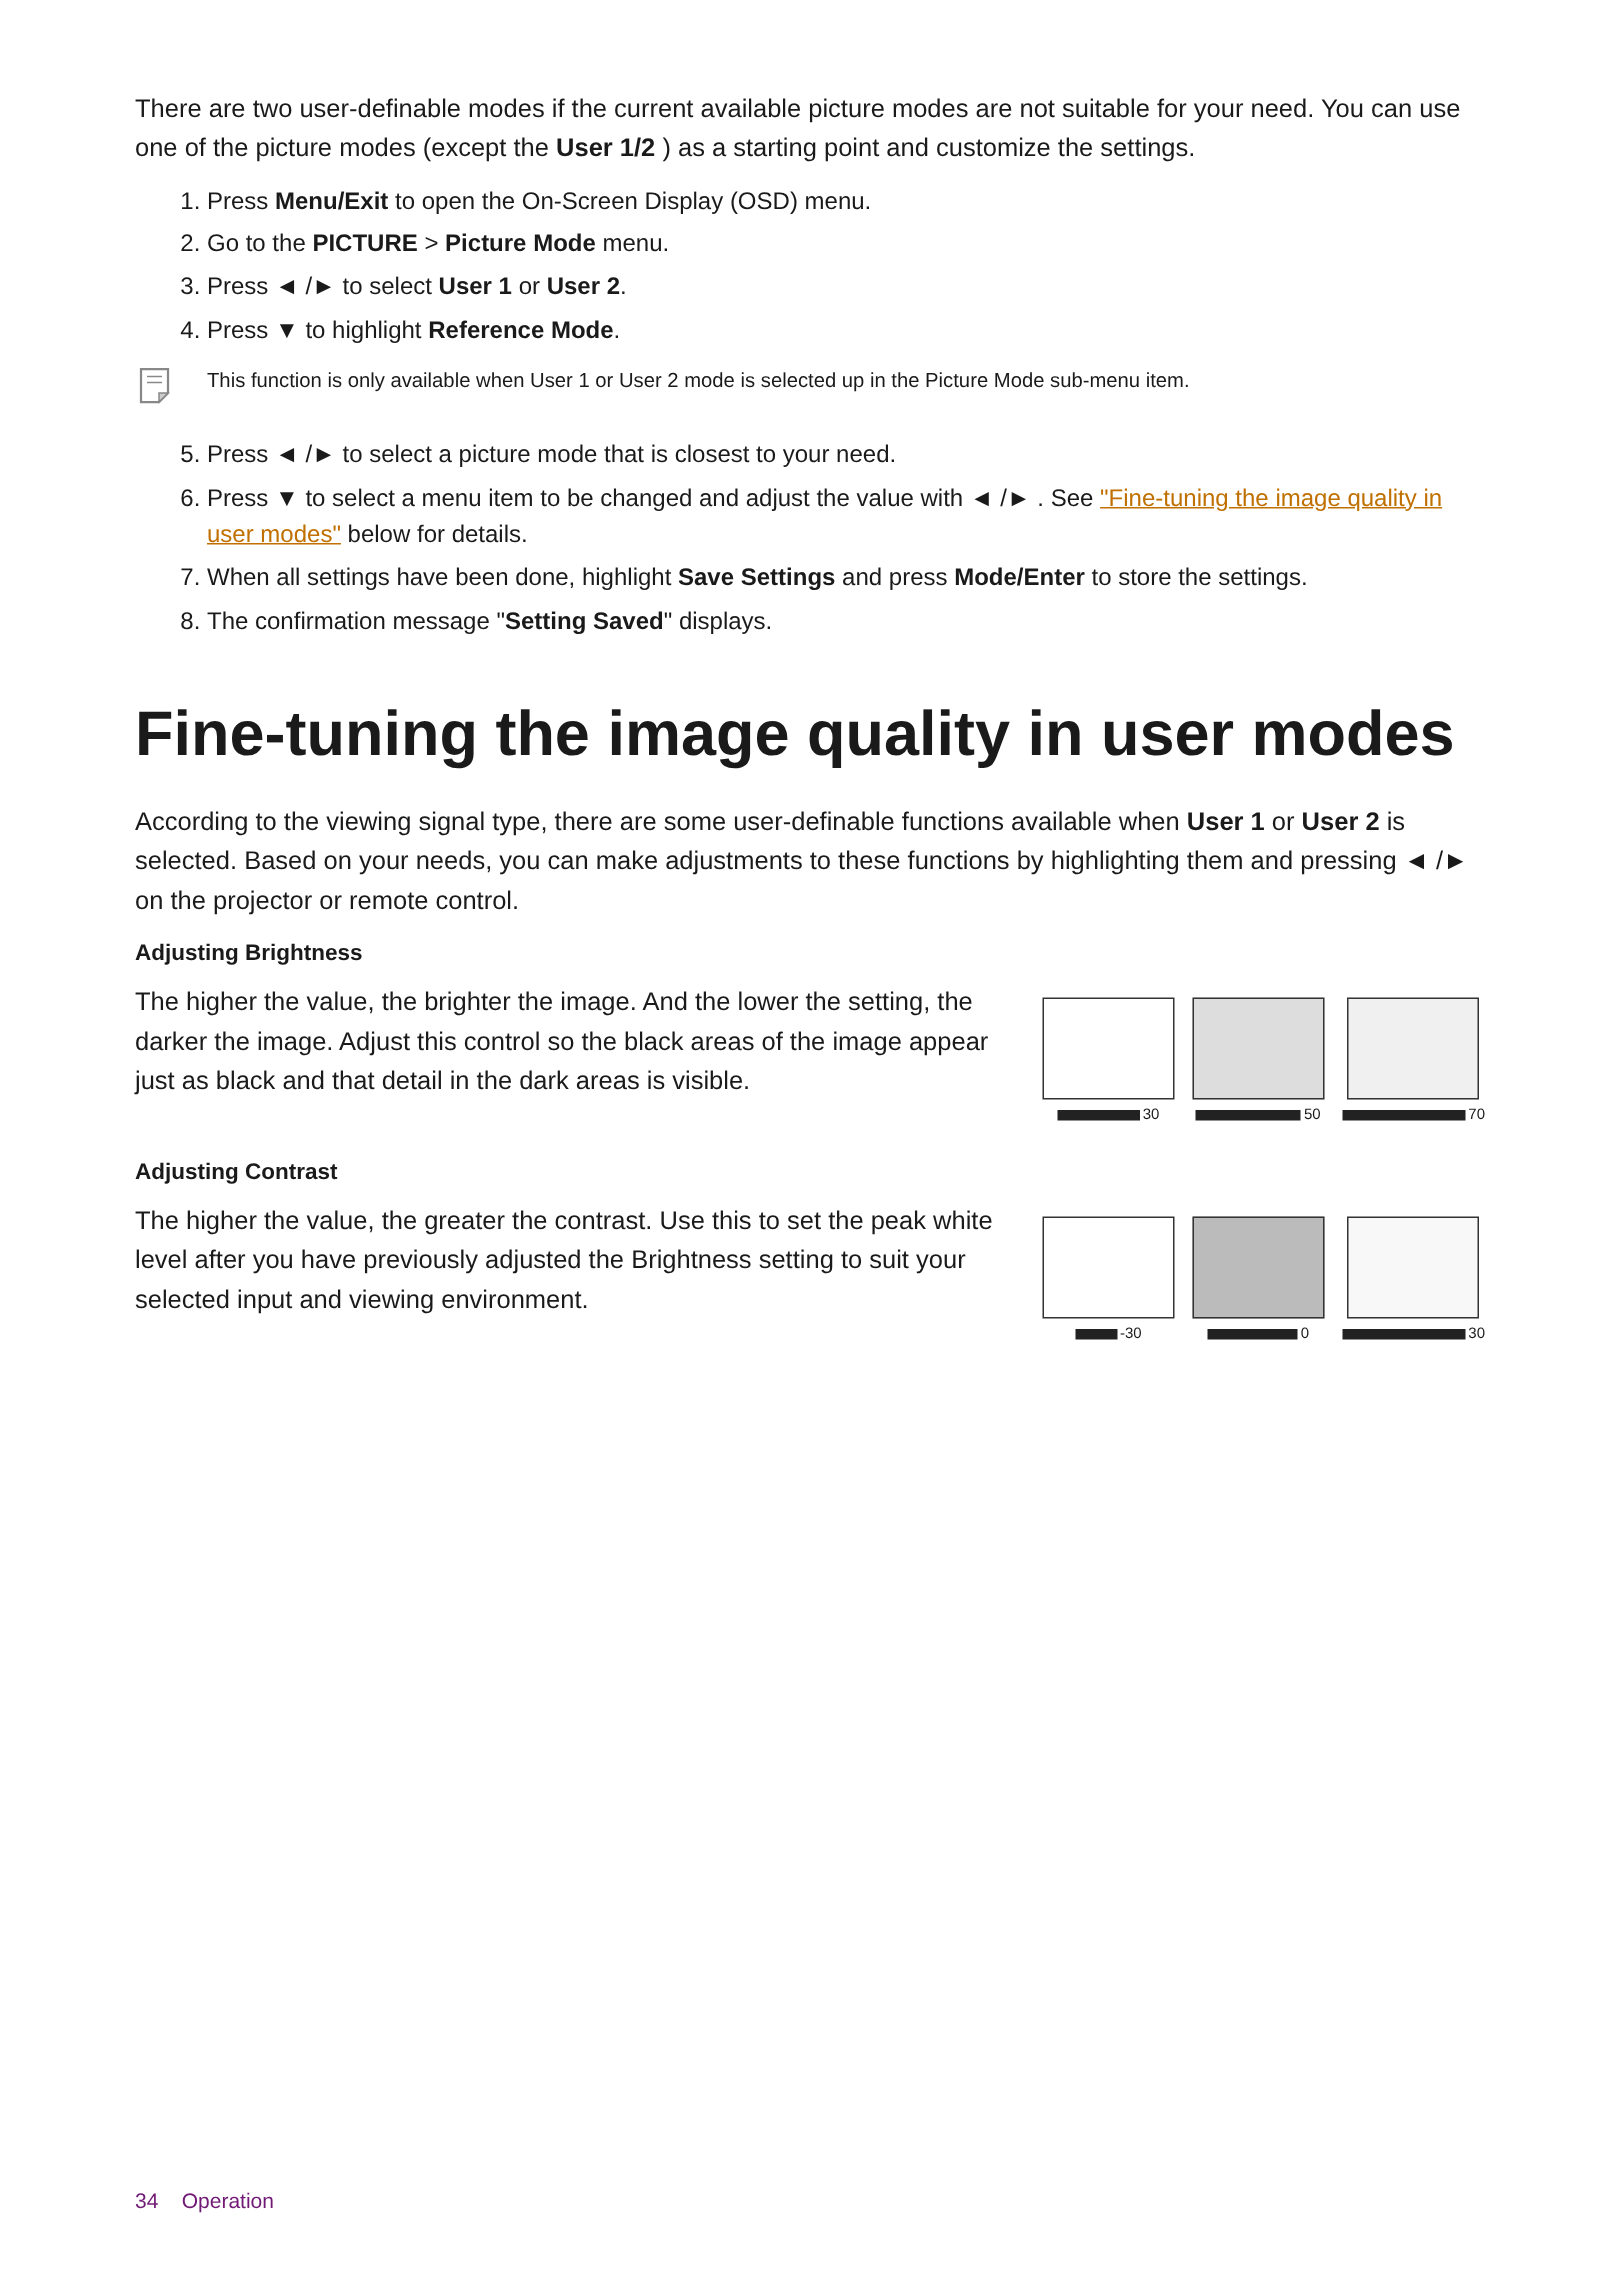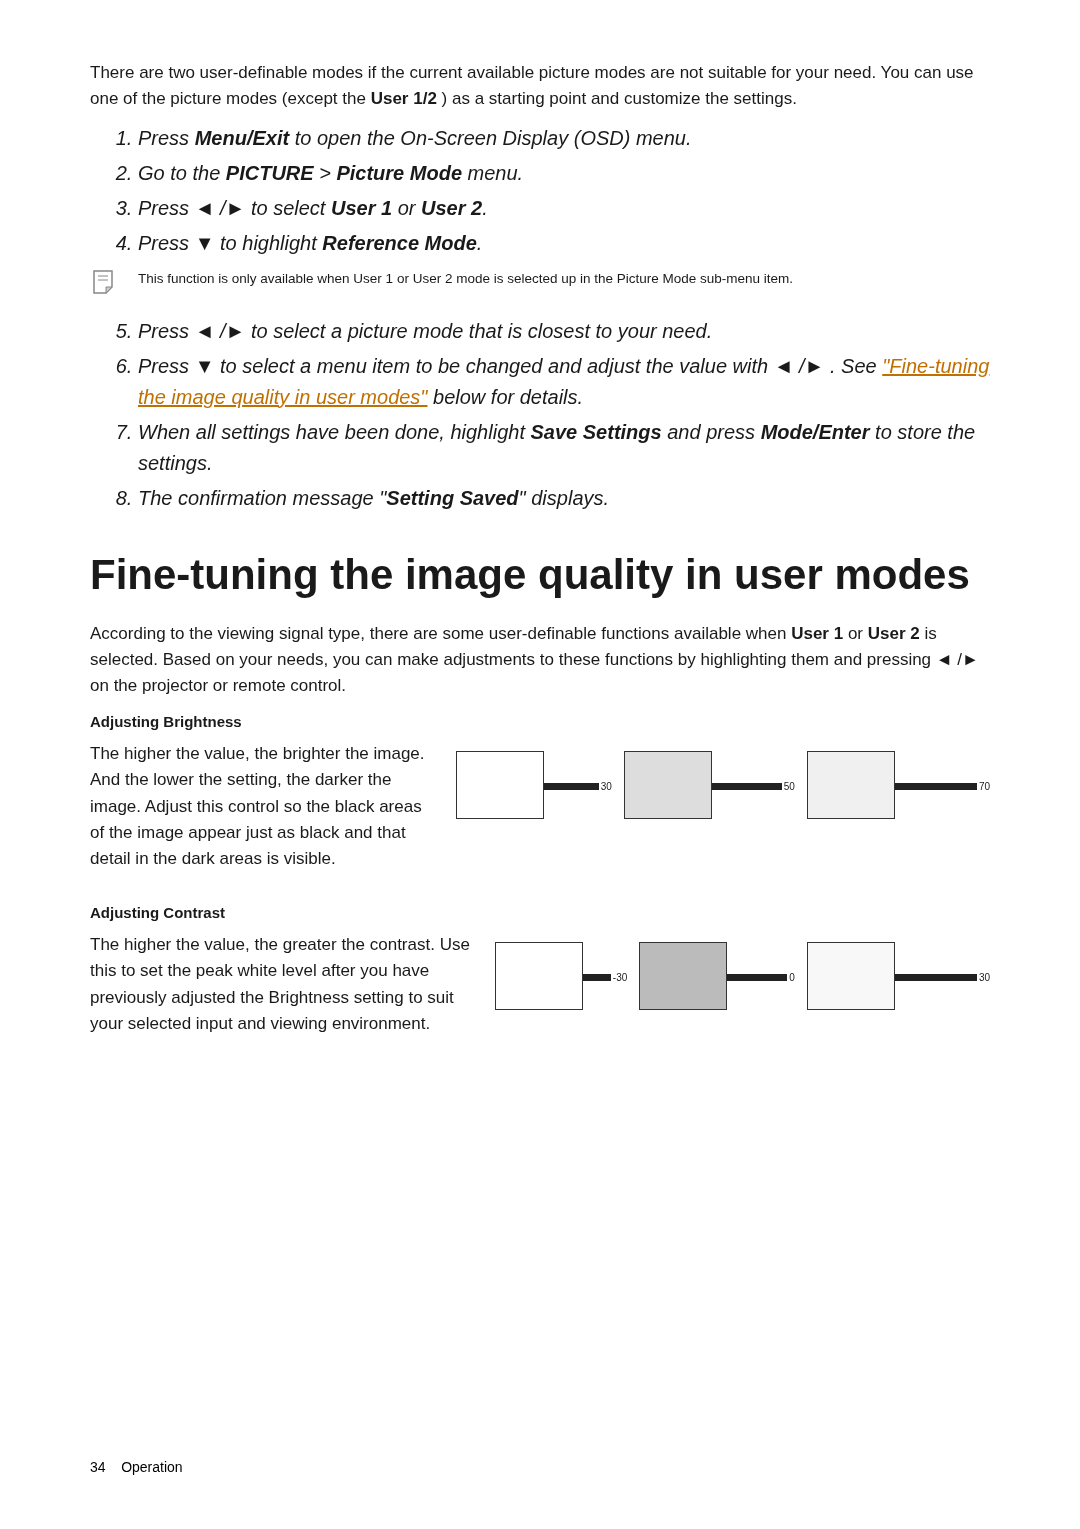--- a/index.html
+++ b/index.html
@@ -28,24 +28,23 @@
     }
 
     .bold { font-weight: bold; }
     .link { color: #c07000; text-decoration: underline; }
 
     ol {
       margin-left: 48px;
       margin-bottom: 10px;
     }
     ol li {
-      font-size: 20px;
+      font-size: 16px;
       font-family: Arial, sans-serif;
       margin-bottom: 4px;
-      font-style: italic;
     }
 
     .note-box {
       display: flex;
       align-items: flex-start;
       margin: 10px 0 12px 0;
       font-size: 13.5px;
       font-family: Arial, sans-serif;
       color: #1a1a1a;
     }
@@ -84,21 +83,21 @@
     }
     .two-col-images {
       display: flex;
       gap: 12px;
       align-items: flex-end;
       padding-top: 10px;
     }
 
     .bar-box {
       display: flex;
-      flex-direction: row;
+      flex-direction: column;
       align-items: center;
     }
 
     .rect-image {
       border: 1.5px solid #333;
       background: #fff;
     }
 
     .bar-slider {
       display: flex;
@@ -116,21 +115,21 @@
       margin-left: 2px;
       white-space: nowrap;
     }
 
     .page-footer {
       position: absolute;
       bottom: 50px;
       left: 90px;
       font-size: 14px;
       font-family: Arial, sans-serif;
-      color: #000000;
+      color: #701a75;
     }
   </style>
 </head>
 <body>
 
 <div class="sub-section">
 
 
   <p class="body-text">
     <span>There are two user-definable modes if the current available picture modes are not suitable for your need. You can use one of the picture modes (except the</span>

